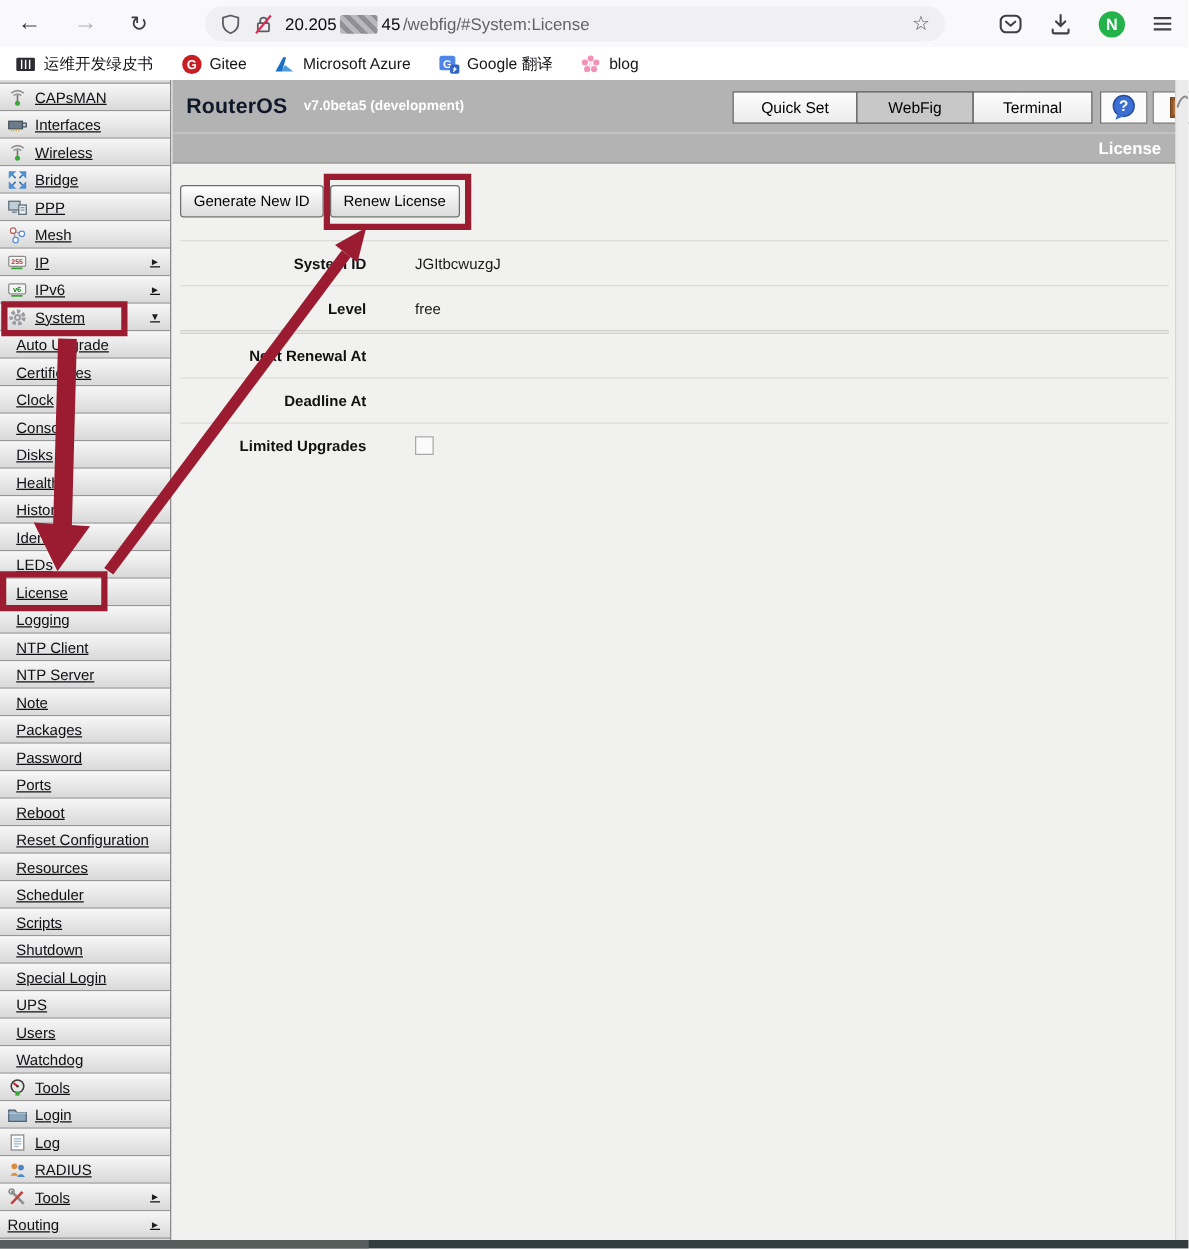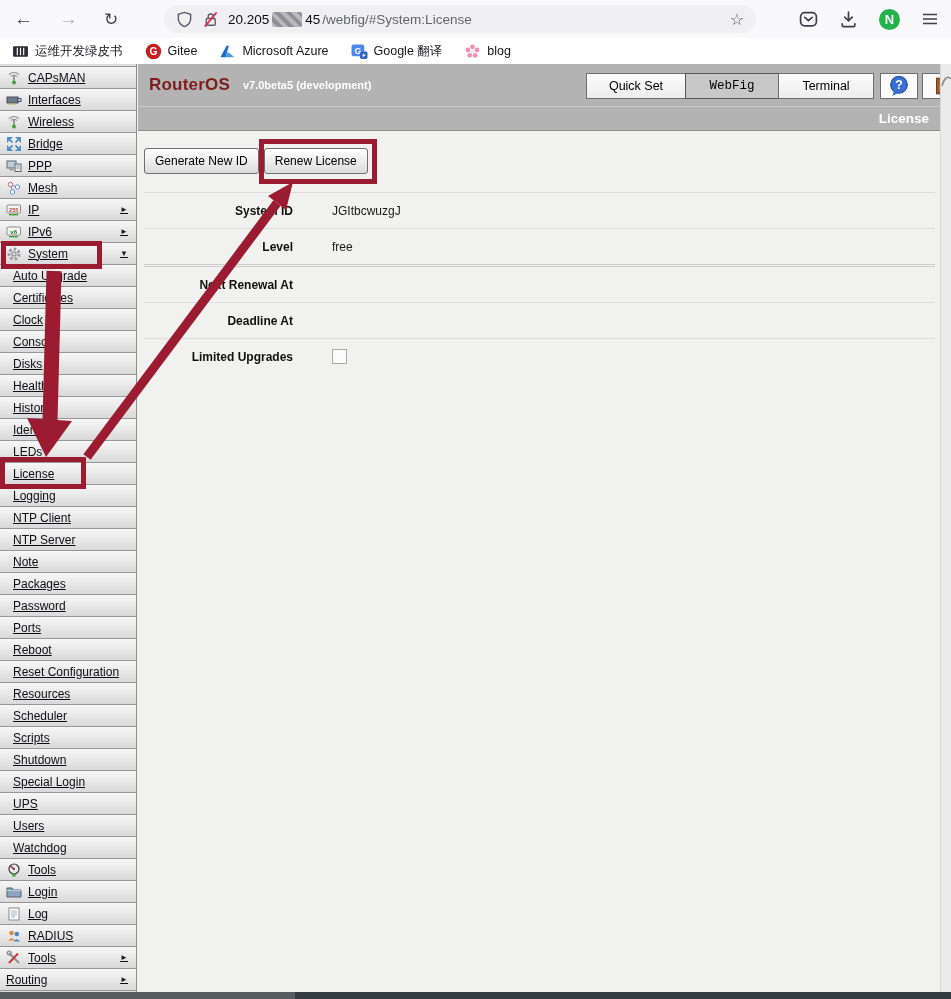--- a/index.html
+++ b/index.html
@@ -31,21 +31,21 @@
     border-right:1px solid #8b8b8b;background:#dcdcdc;padding-top:2px;overflow:hidden;}
   .sb-item{height:21px;border-bottom:1px solid #979797;display:flex;align-items:center;
     padding:0 4px 0 6px;background:linear-gradient(#f7f7f7,#d9d9d9);font-size:12px;color:#101014;text-decoration:underline;}
   .sb-item:first-child{border-top:1px solid #979797;}
   .sb-item.sub{padding-left:13px;}
   .icon16{width:16px;height:16px;margin-right:6px;flex:0 0 16px;display:inline-flex;}
   .sb-arrow{margin-left:auto;font-size:8px;color:#1c1c1c;padding-right:4px;}
 
   #main{position:absolute;left:138px;top:0;width:803px;height:928px;}
   #main-header{height:42px;background:#b3b3b3;position:relative;display:flex;align-items:center;padding-left:11px;box-sizing:border-box;}
-  .brand{color:#7f1d1d;font-weight:bold;font-size:17px;letter-spacing:0.2px;}
+  .brand{color:#0f172a;font-weight:bold;font-size:17px;letter-spacing:0.2px;}
   .brand-version{color:#fff;font-size:11px;margin-left:13px;font-weight:bold;}
   .tabs{position:absolute;left:448px;top:9px;display:flex;align-items:flex-end;}
   .tab{height:26px;box-sizing:border-box;border:1px solid #6e6e6e;background:linear-gradient(#fdfdfd,#ececec);
     font-size:12.5px;color:#000;display:flex;align-items:center;justify-content:center;margin-right:-1px;}
   .tab.active{background:#c8c8c8;border-color:#585858;}
   .hdr-iconbtn{width:38px;height:26px;box-sizing:border-box;border:1px solid #6e6e6e;background:#fbfbfb;
     display:flex;align-items:center;justify-content:center;}
   #title-bar{height:25px;background:#b3b3b3;border-top:1px solid #c9c9c9;border-bottom:1px solid #8e8e8e;
     box-sizing:border-box;display:flex;align-items:center;justify-content:flex-end;padding-right:12px;}
   #page-title{color:#fff;font-weight:bold;font-size:13.5px;}
@@ -428,21 +428,21 @@
           <span class="sb-arrow">►</span>
         </div>
       </div>
 
     <div id="main">
       <div id="main-header">
         <span class="brand">RouterOS</span>
         <span class="brand-version">v7.0beta5 (development)</span>
         <div class="tabs">
             <div class="tab" style="width: 100px;">Quick Set</div>
-            <div class="tab active" style="width: 94px; font-family: Liberation Mono, monospace;">WebFig</div>
+            <div class="tab active" style="width: 94px;">WebFig</div>
             <div class="tab" style="width: 96px;">Terminal</div>
             <div class="hdr-iconbtn" style="margin-left: 7px;">
               <span style="display: inline-flex;">
                 <svg width="22" height="22" viewBox="0 0 18 18">
                   <circle cx="9" cy="8" r="6.8" fill="#3b6fd4" stroke="#274f9e"></circle>
                   <path d="M5 13 L3.5 17 L9.5 14.5 z" fill="#3b6fd4"></path>
                   <text x="9" y="11.5" font-size="10" font-family="Liberation Sans" font-weight="bold" fill="#fff" text-anchor="middle">?</text>
                 </svg>
               </span>
             </div>

